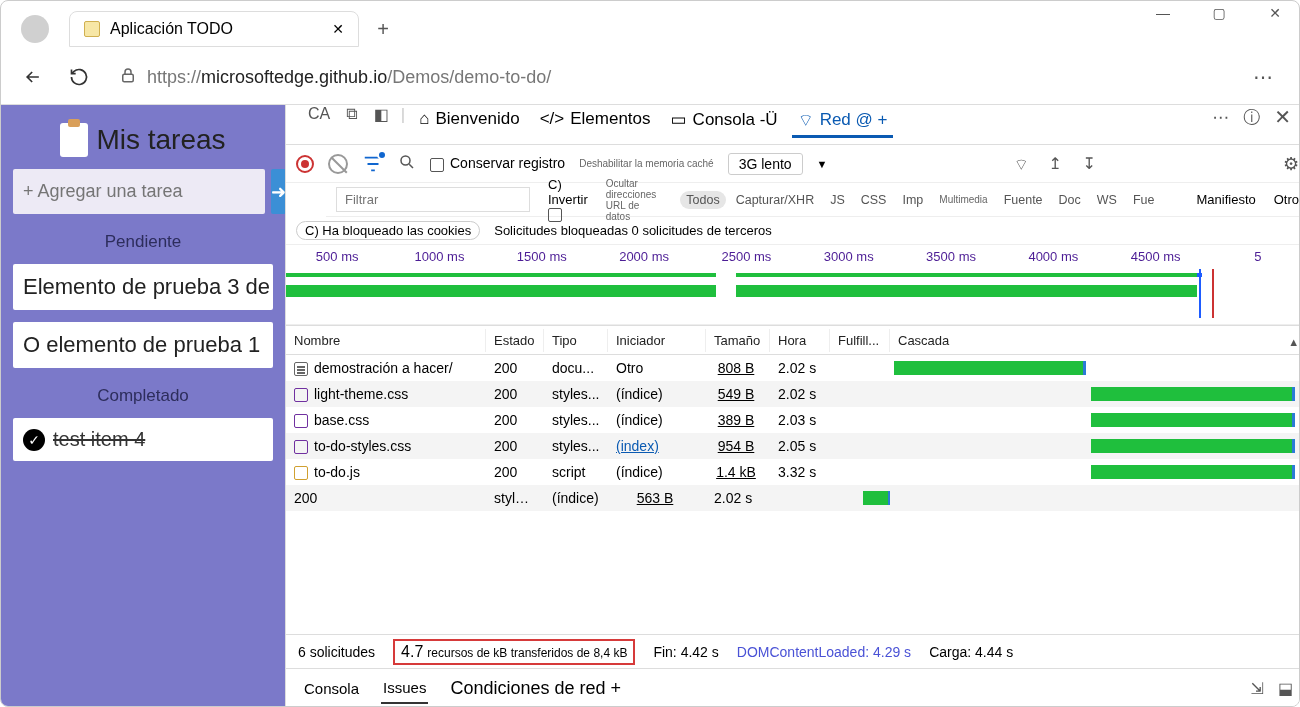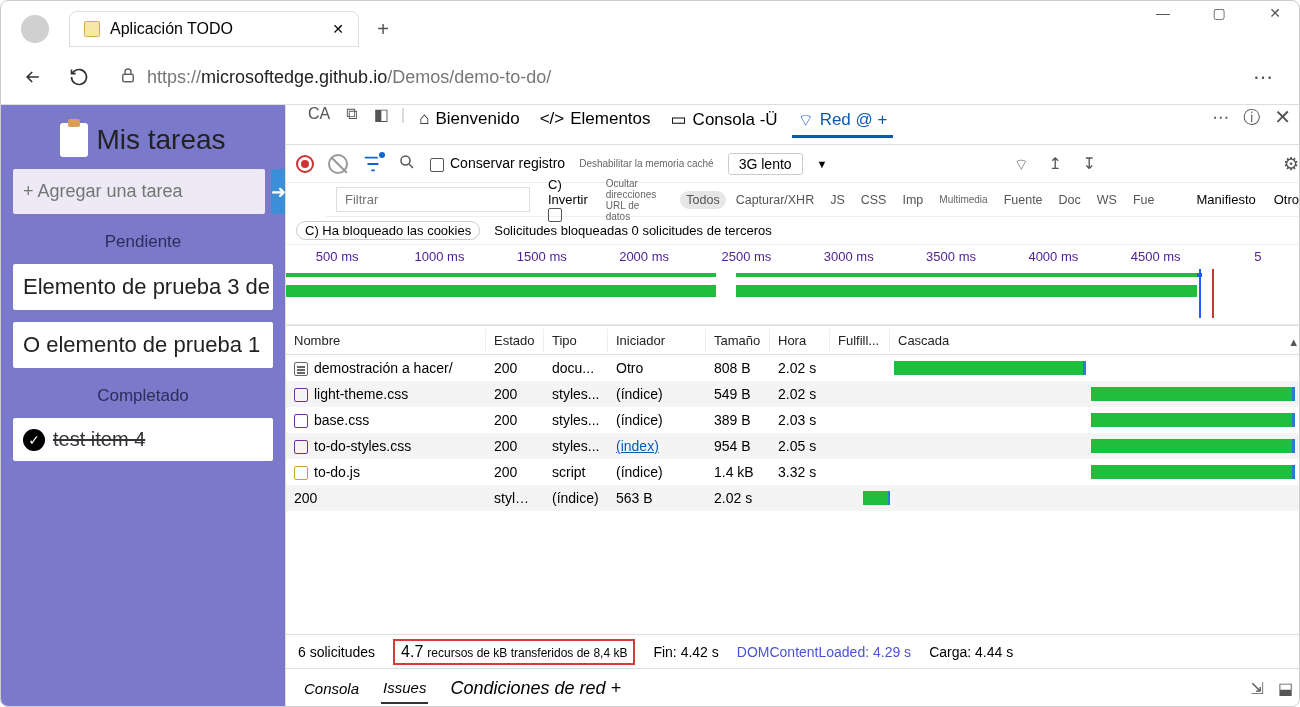--- a/index.html
+++ b/index.html
@@ -88,38 +88,38 @@
 
 
 .net-table { flex:1; display:flex; flex-direction:column; font-size:14px; overflow:hidden; }
 .nt-head, .nt-row { display:grid; grid-template-columns: 200px 58px 64px 98px 64px 60px 60px 1fr; align-items:center; }
 .nt-head { height:30px; border-top:1px solid #ddd; border-bottom:1px solid #ddd; color:#222; position:relative;}
 .nt-head > div { padding:4px 8px; border-right:1px solid #eee; font-size:13px; }
 .sort-tri { position:absolute; right:10px; top:10px; font-size:11px; color:#555; }
 .nt-row { height:26px; }
 .nt-row:nth-child(even){ background:#f4f4f4; }
 .nt-row > div { padding:3px 8px; white-space:nowrap; overflow:hidden; text-overflow:ellipsis; }
-.nt-row .num { text-align:left; padding-right:12px; }
+.nt-row .num { text-align:center; padding-right:12px;text-decoration:underline; }
 .file-icon { display:inline-block; width:14px;height:14px;border:1.5px solid #666;border-radius:2px;margin-right:6px;vertical-align:middle;position:relative;}
 .file-icon.doc::after{content:'';position:absolute;left:2px;top:3px;width:8px;height:1.5px;background:#666;box-shadow:0 3px 0 #666,0 6px 0 #666;}
 .file-icon.css { border-color:#7030a0; }
 .file-icon.js { border-color:#d0a030; }
 .link { color:#0a5ab2; text-decoration:underline; cursor:pointer; }
 .waterfall-cell { position:relative; height:100%; }
 .wf-bar { position:absolute; top:6px; height:14px; background:#1fbf3d; }
 .wf-cap { position:absolute; top:6px; height:14px; width:3px; background:#2b7bd6; }
 
 
 .status-bar { height:34px; border-top:1px solid #ddd; display:flex; align-items:center; gap:18px; padding:0 12px; font-size:14px; }
 .highlight-box { border:2.5px solid #d63a3a; padding:2px 6px; display:inline-flex; align-items:baseline; gap:4px; }
 .dcl { color:#4a52d6;text-align:right; }
 
 
 .drawer { height:40px; border-top:1px solid #ddd; display:flex; align-items:center; gap:20px; padding:0 16px; font-size:15px; }
-.drawer-tab { cursor:pointer; padding:6px 2px;font-style:italic; }
+.drawer-tab { cursor:pointer; padding:6px 2px; }
 .drawer-tab.underlined { border-bottom:2px solid #333; }
 .drawer-right { margin-left:auto; display:flex; gap:14px; font-size:16px; color:#555; }
 </style>
 </head>
 <body>
 
 <div class="browser-top">
   <div class="window-controls">
     <span>―</span>
     <span>▢</span>

